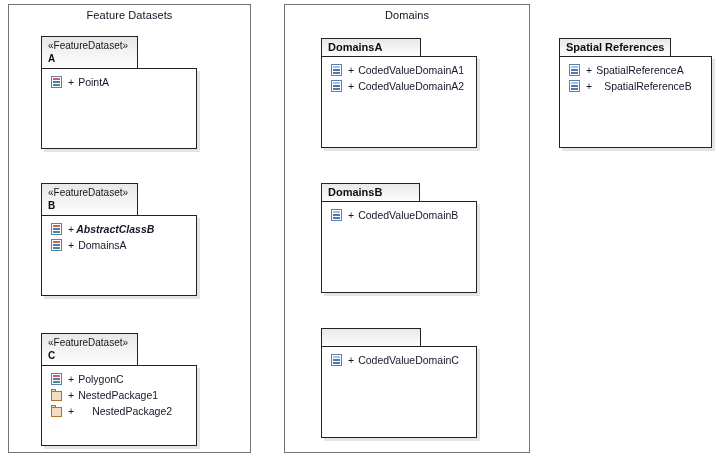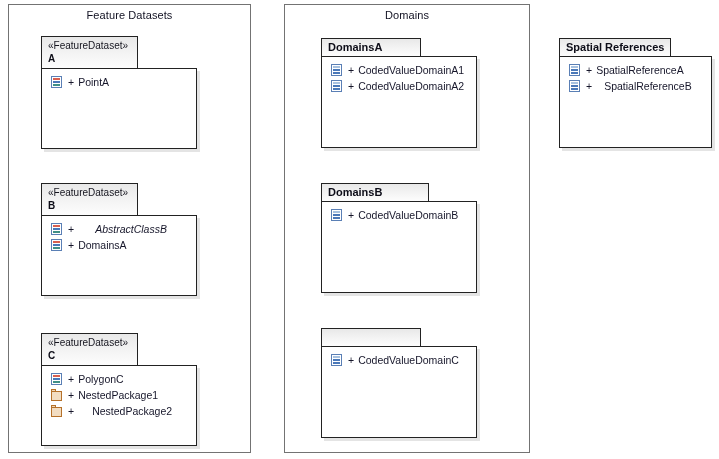--- a/index.html
+++ b/index.html
@@ -200,21 +200,21 @@
     <div class="pkg-tabname">B</div>
   </div>
   <div class="pkg-body" style="top:32px; width:156px; height:81px;">
     <div class="member">
       <span class="icon icon-featureclass">
         <i class="hdr"></i>
           <i></i>
           <i class="teal"></i>
       </span>
       <span class="member-label">+</span>
-      <span class="member-label abstract" style="margin-left:21px;">AbstractClassB</span>
+      <span class="member-label abstract" style="margin-left:2px;font-weight:bold;">AbstractClassB</span>
     </div>
     <div class="member">
       <span class="icon icon-featureclass">
         <i class="hdr"></i>
           <i></i>
           <i class="teal"></i>
       </span>
       <span class="member-label">+</span>
       <span class="member-label" style="margin-left:4px;">DomainsA</span>
     </div>
@@ -279,21 +279,21 @@
           <i></i>
           <i></i>
       </span>
       <span class="member-label">+</span>
       <span class="member-label" style="margin-left:4px;">CodedValueDomainA2</span>
     </div>
   </div>
 </div>
 
 <div class="package" style="left:321px; top:183px; width:160px; height:110px;">
-  <div class="pkg-tab" style="width:108px; height:18px; padding-top:2px;">
+  <div class="pkg-tab" style="width:99px; height:18px; padding-top:2px;">
     <div class="pkg-tabname plain-title">DomainsB</div>
   </div>
   <div class="pkg-body" style="top:18px; width:156px; height:92px;">
     <div class="member">
       <span class="icon icon-table">
         <i class="hdr"></i>
           <i></i>
           <i></i>
       </span>
       <span class="member-label">+</span>

